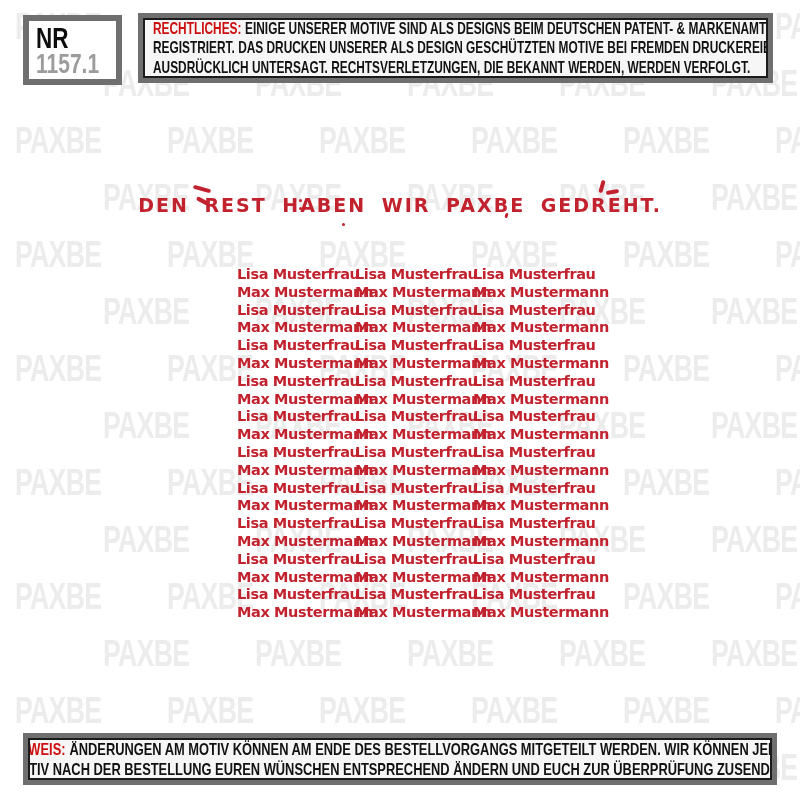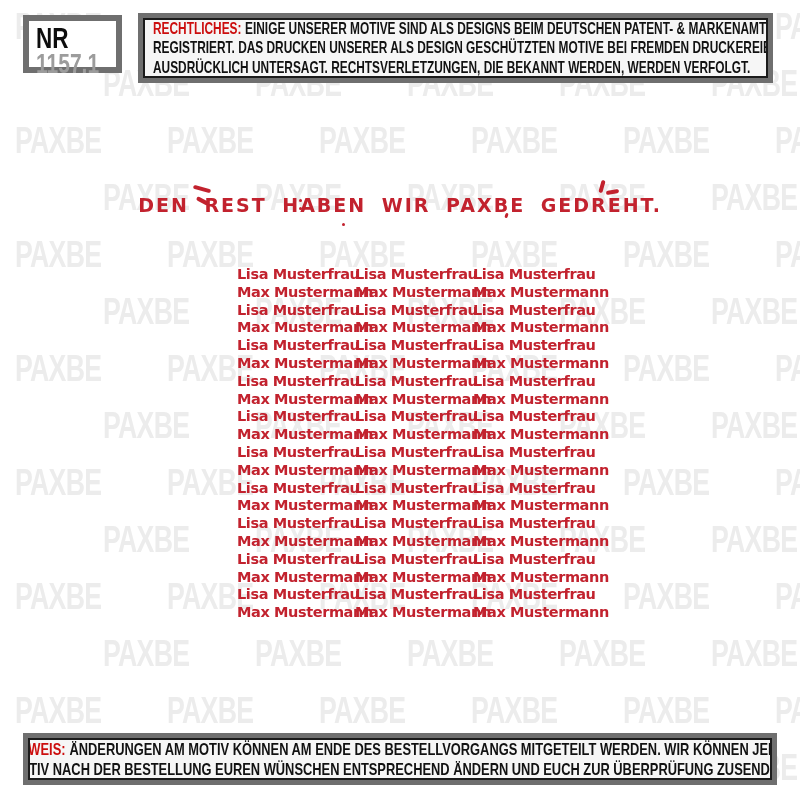--- a/index.html
+++ b/index.html
@@ -40,21 +40,21 @@
     overflow:hidden;
   }
   .cond-line{
     white-space:nowrap;
     font-weight:bold;font-size:16.5px;line-height:19.5px;
     color:var(--text-black,#121212);
     transform:scaleX(.72);transform-origin:0 50%;
   }
   .red-label{color:var(--label-red,#cc0e0e);margin-right:5px;}
   
-  #nr-badge{left:23px;top:15px;width:99px;height:58px;border-width:6px;z-index:2;position:absolute;box-sizing:border-box;background:#fff;border-style:solid;border-color:var(--border-gray,#6f6f6f);}
+  #nr-badge{left:23px;top:15px;width:99px;height:70px;border-width:6px;z-index:2;position:absolute;box-sizing:border-box;background:#fff;border-style:solid;border-color:var(--border-gray,#6f6f6f);}
   #nr-badge .badge-pad{padding:3px 0 0 7px;}
   .badge-line{white-space:nowrap;transform:scaleX(.75);transform-origin:0 0;font-weight:bold;}
   .badge-no{font-size:30px;line-height:27px;color:#0d0d0d;}
   .badge-code{font-size:28px;line-height:26px;color:var(--badge-gray,#9c9c9c);}
   
   #legal-box{left:138px;top:13px;width:635px;height:70px;}
   #legal-box .panel-inner{padding:2px 8px;align-items:flex-start;}
   #hinweis-box{left:23px;top:733px;width:754px;height:52px;}
   #hinweis-box .panel-inner{padding:1px 4px;align-items:center;}
   #hinweis-box .cond-line{transform-origin:50% 50%;transform:scaleX(.78);line-height:20px;}

